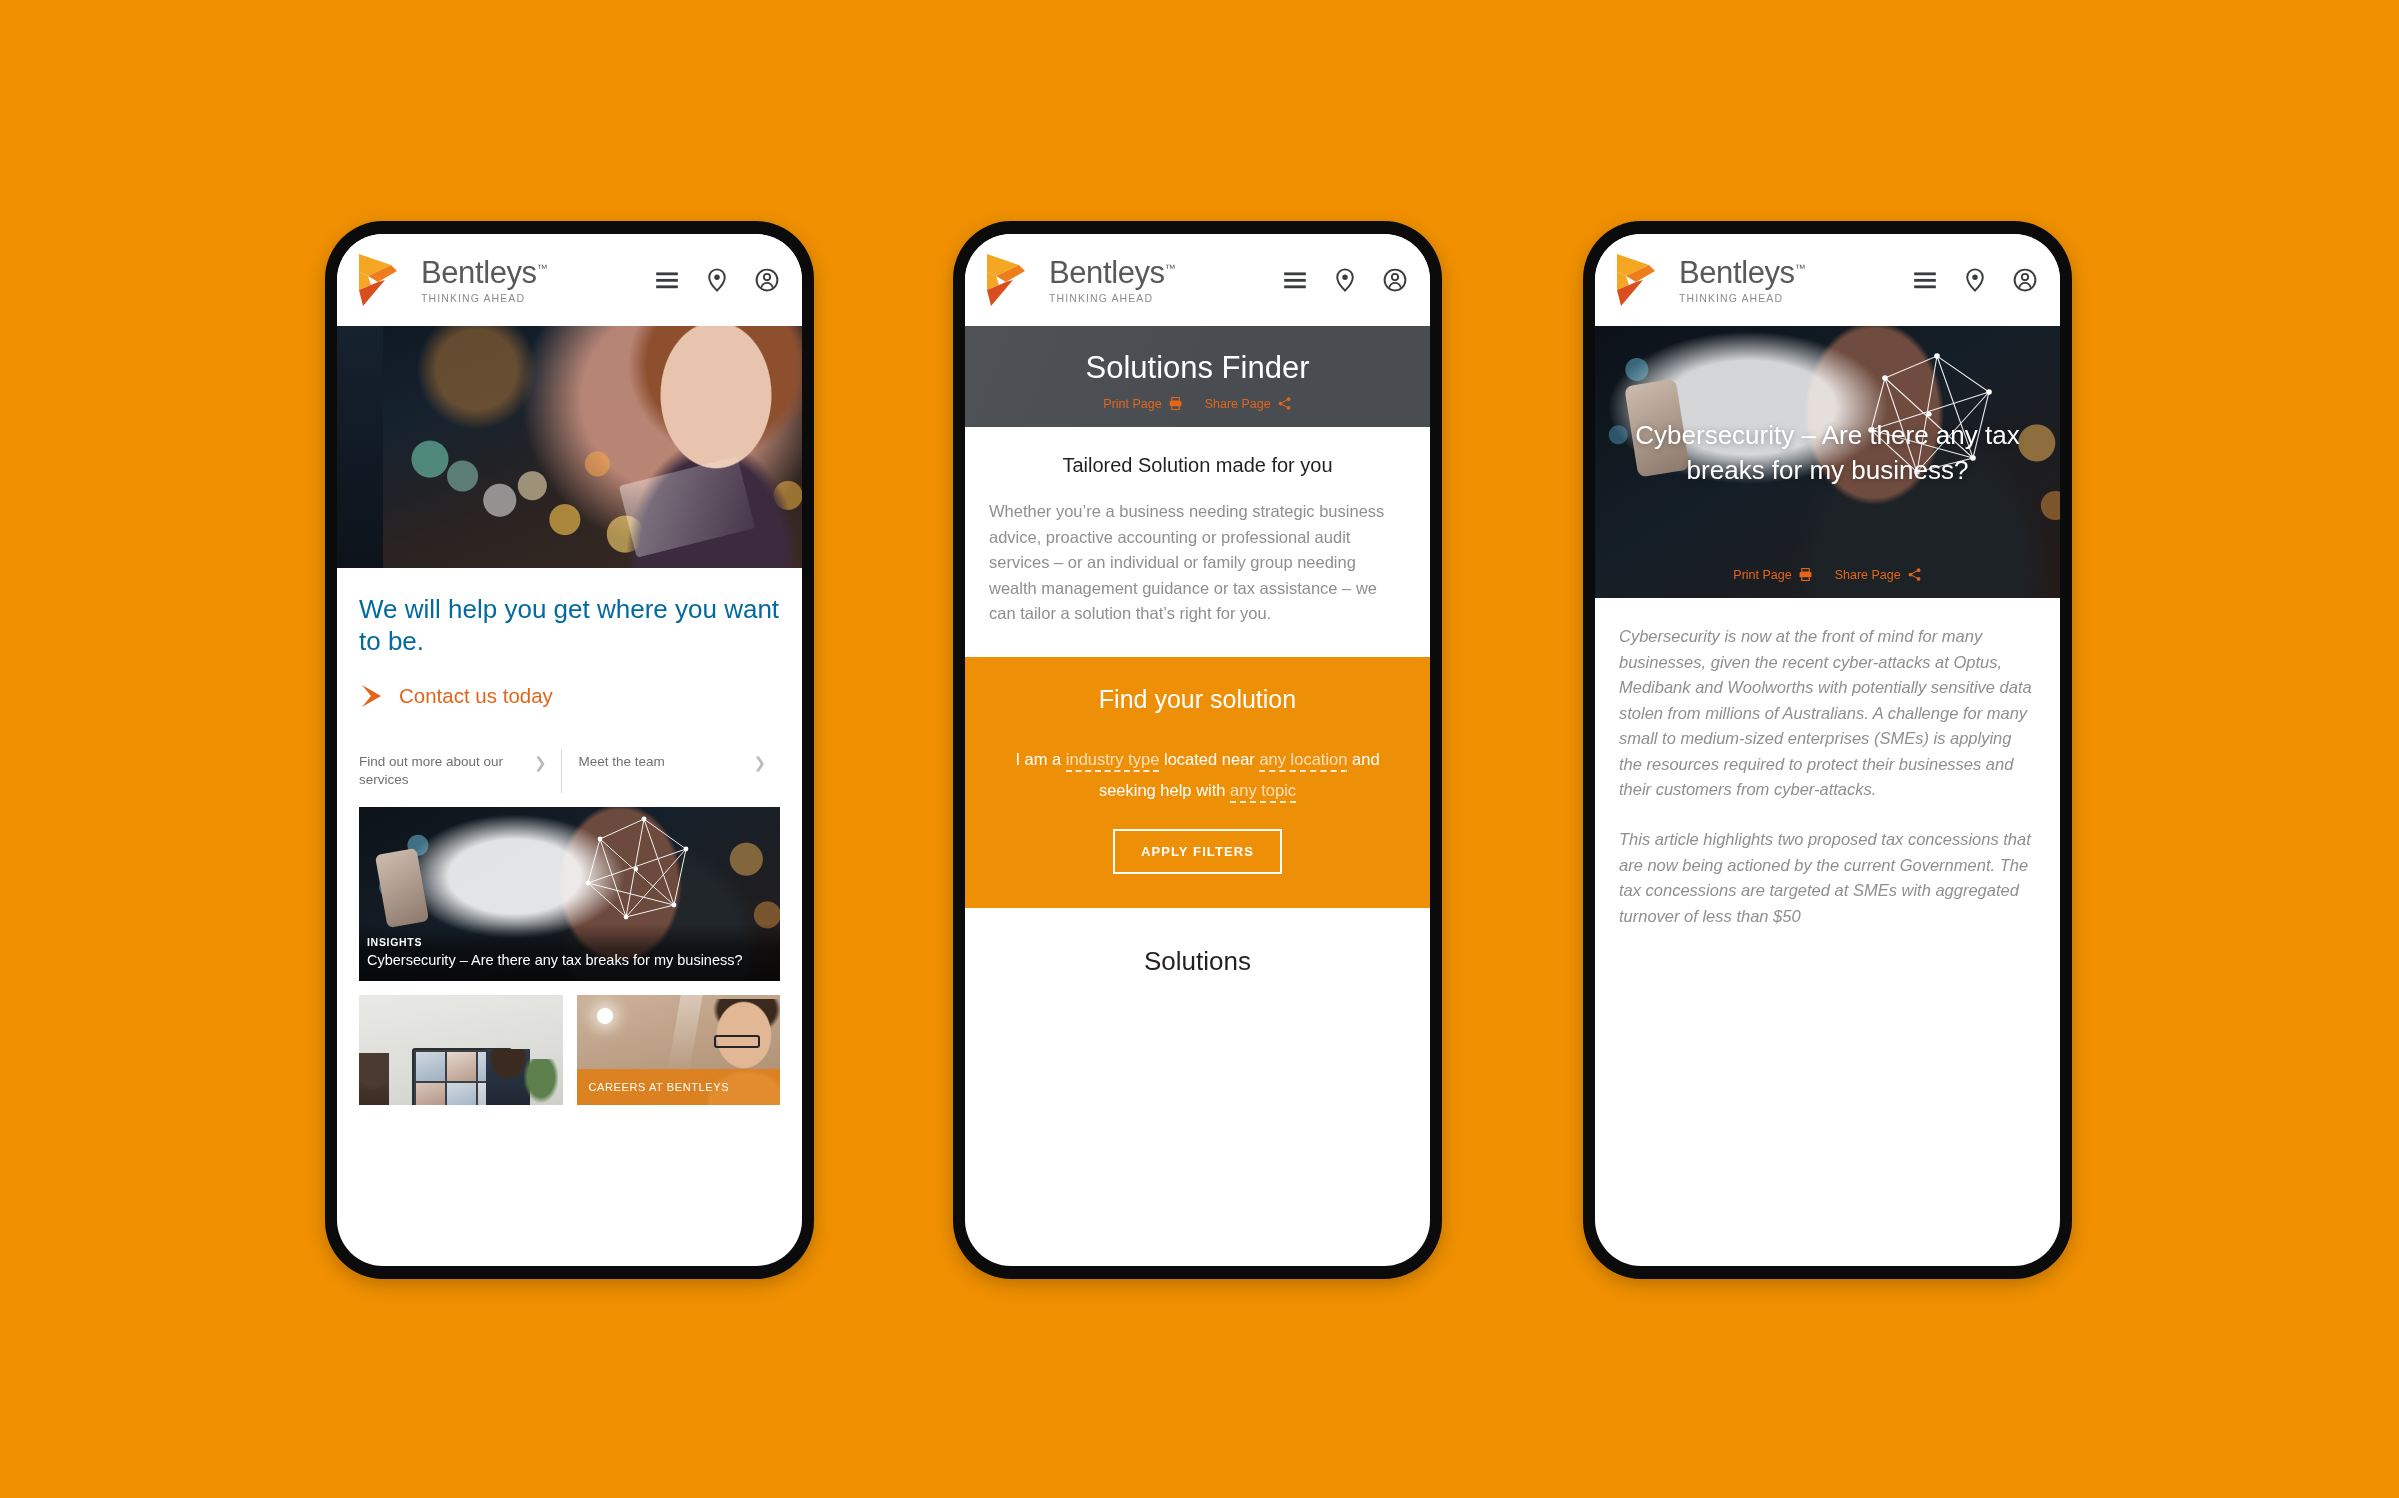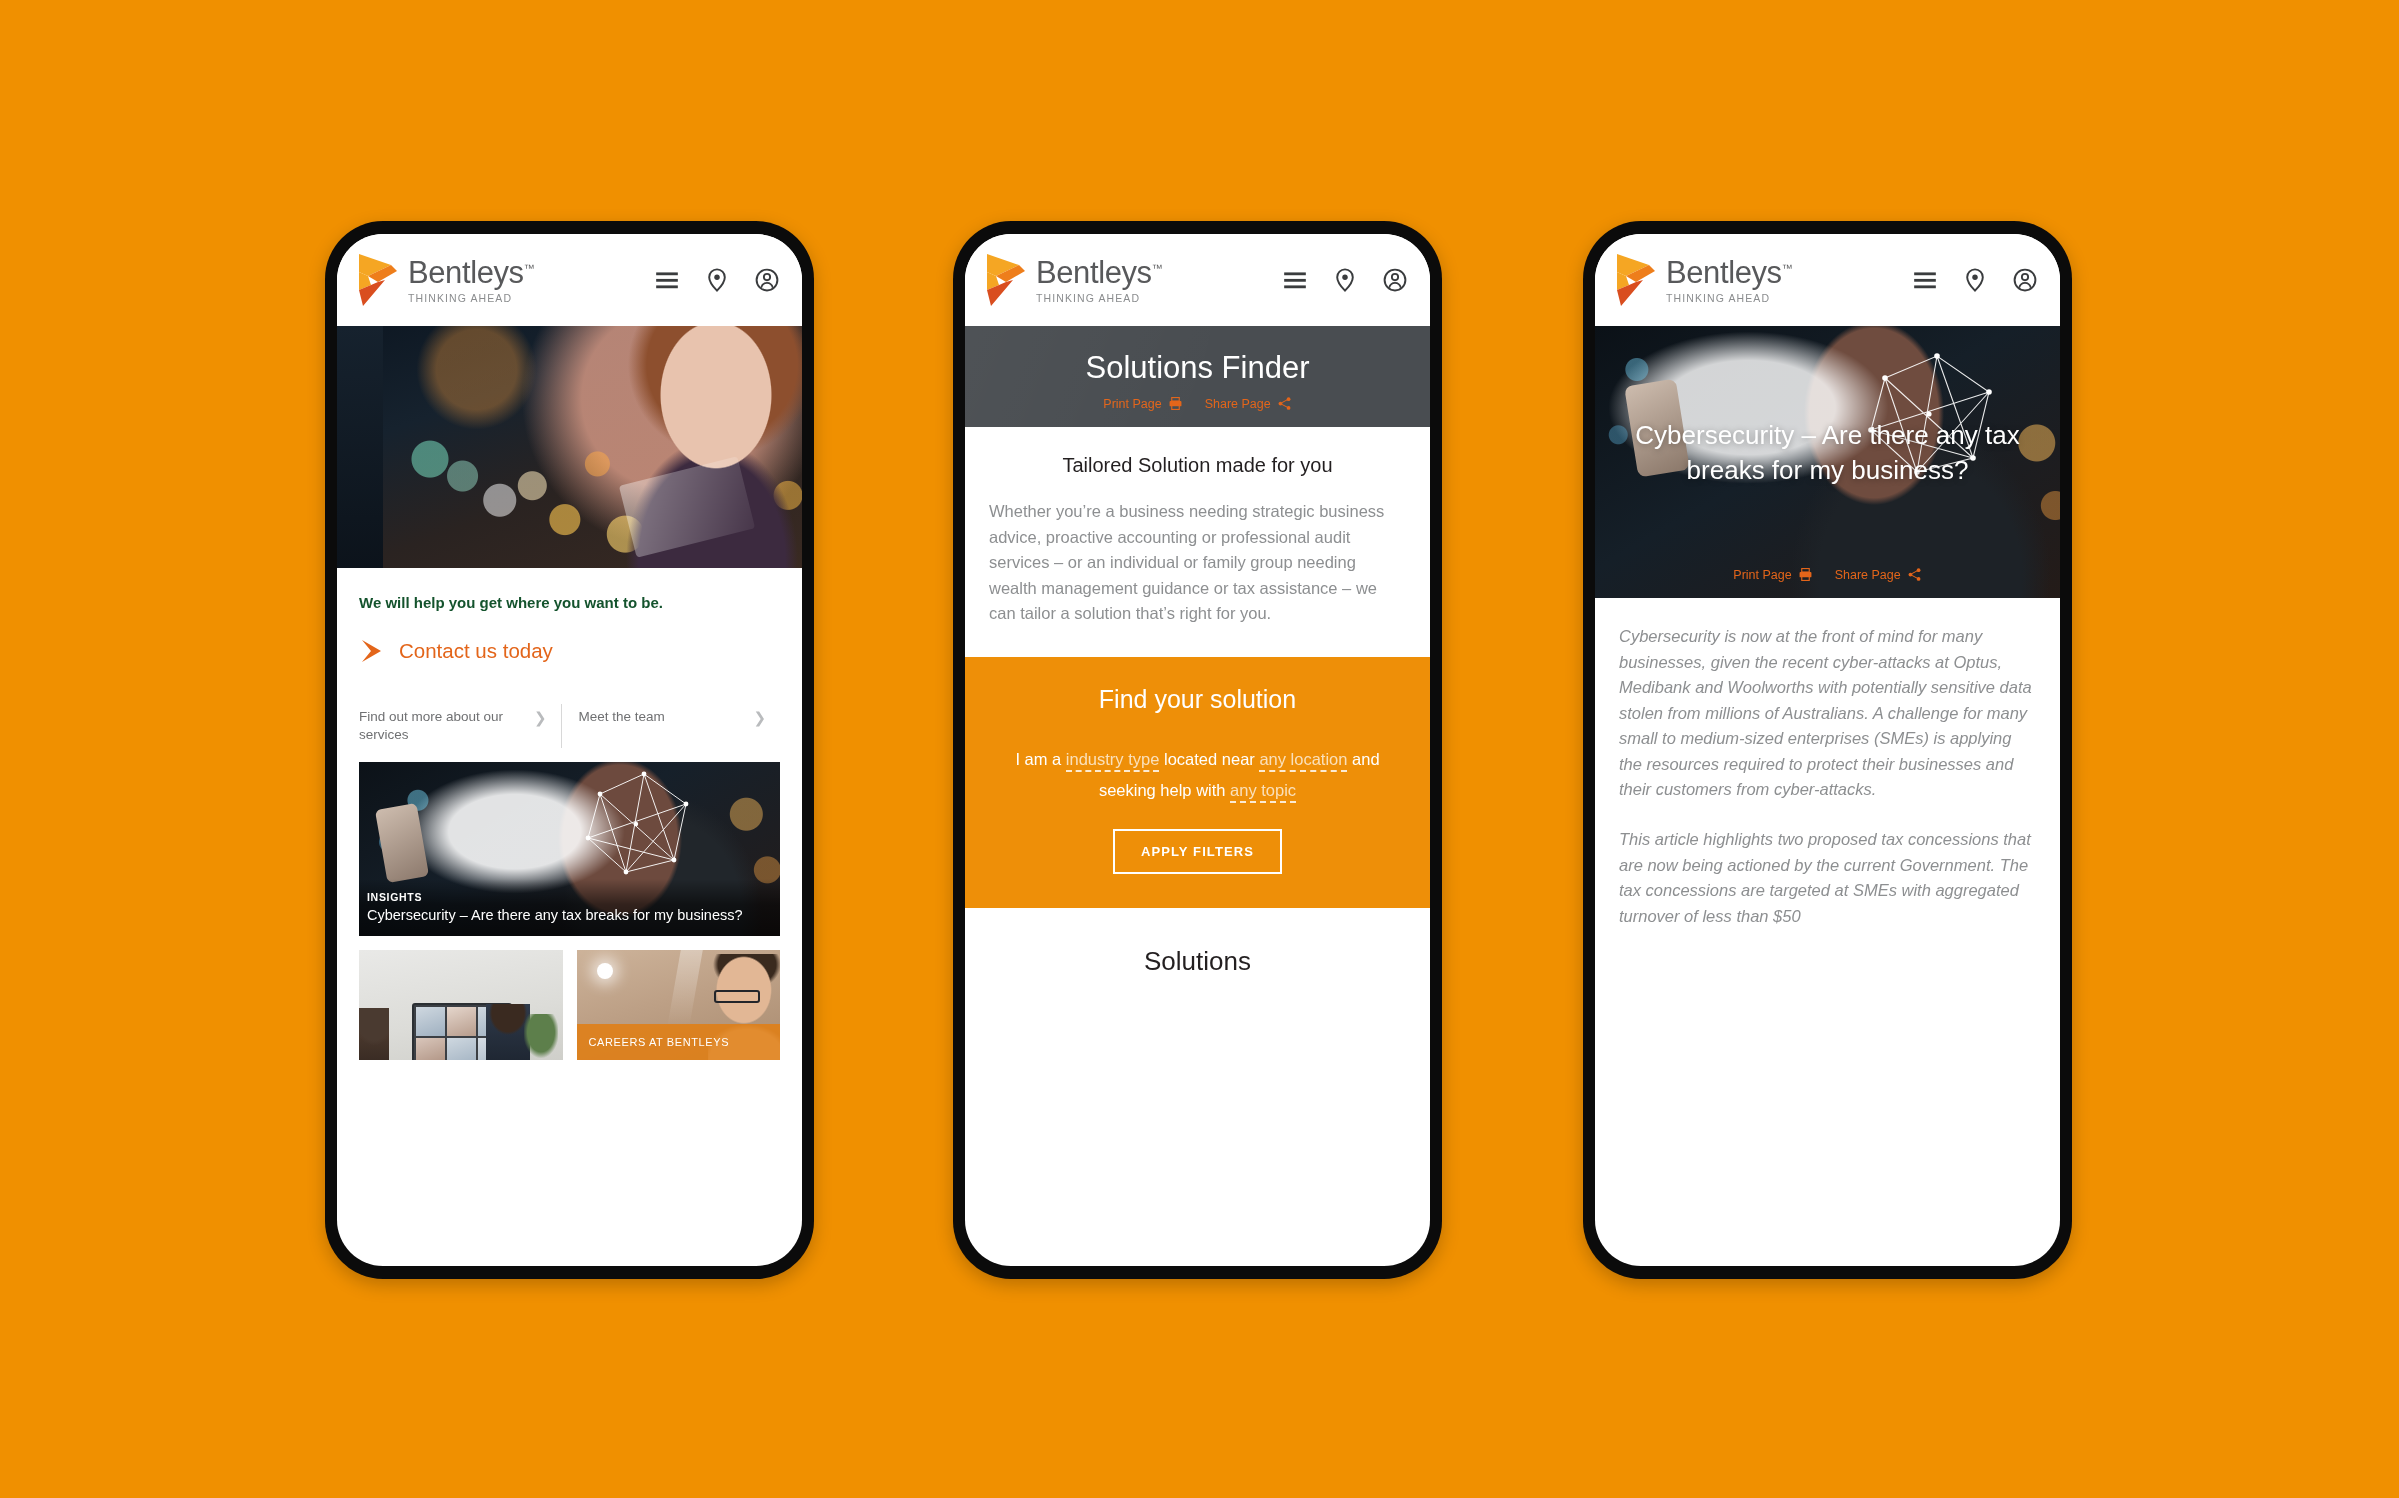--- a/index.html
+++ b/index.html
@@ -32,21 +32,21 @@
   #phone3 { left:1583px; top:221px; }
 
   
   .site-header {
     height:92px;
     background:#fff;
     display:flex; align-items:center;
     padding:0 22px 0 20px;
     position:relative; z-index:5;
   }
-  .brand { display:flex; align-items:center; gap:9px; }
+  .brand { display:flex; align-items:center; gap:22px; }
   .brand-mark { width:42px; height:56px; flex:0 0 42px; }
   .brand-text { display:flex; flex-direction:column; line-height:1; }
   .brand-name {
     font-size:31px; color:#58595B; letter-spacing:-.4px;
     font-weight:400; position:relative; white-space:nowrap;
   }
   .brand-name sup { font-size:11px; vertical-align:super; }
   .brand-tag {
     font-size:10.5px; color:#8a8c8e; letter-spacing:1.1px;
     margin-top:5px; white-space:nowrap;
@@ -91,21 +91,21 @@
   .hero1 .tablet {
     position:absolute; right:54px; bottom:24px; width:122px; height:74px;
     background:linear-gradient(120deg, rgba(255,255,255,.40), rgba(255,255,255,.06));
     transform:rotate(-14deg);
     border-radius:4px;
   }
 
   
   .copy1 { padding:26px 22px 0 22px; background:#fff; }
   .headline1 {
-    font-size:15px; color:#14532d; line-height:1.22; font-weight:700;
+    font-size:26px; color:#0369a1; line-height:1.22; font-weight:400;
   }
   .cta-row { display:flex; align-items:center; gap:16px; margin-top:26px; }
   .cta-chev { width:24px; height:26px; flex:0 0 24px; }
   .cta-text { font-size:20.5px; color:#E3651A; }
 
   .linkpair {
     display:flex; margin:44px 0 0 0; padding:0 0 18px 0;
   }
   .linkcell {
     flex:1; display:flex; align-items:flex-start; 

